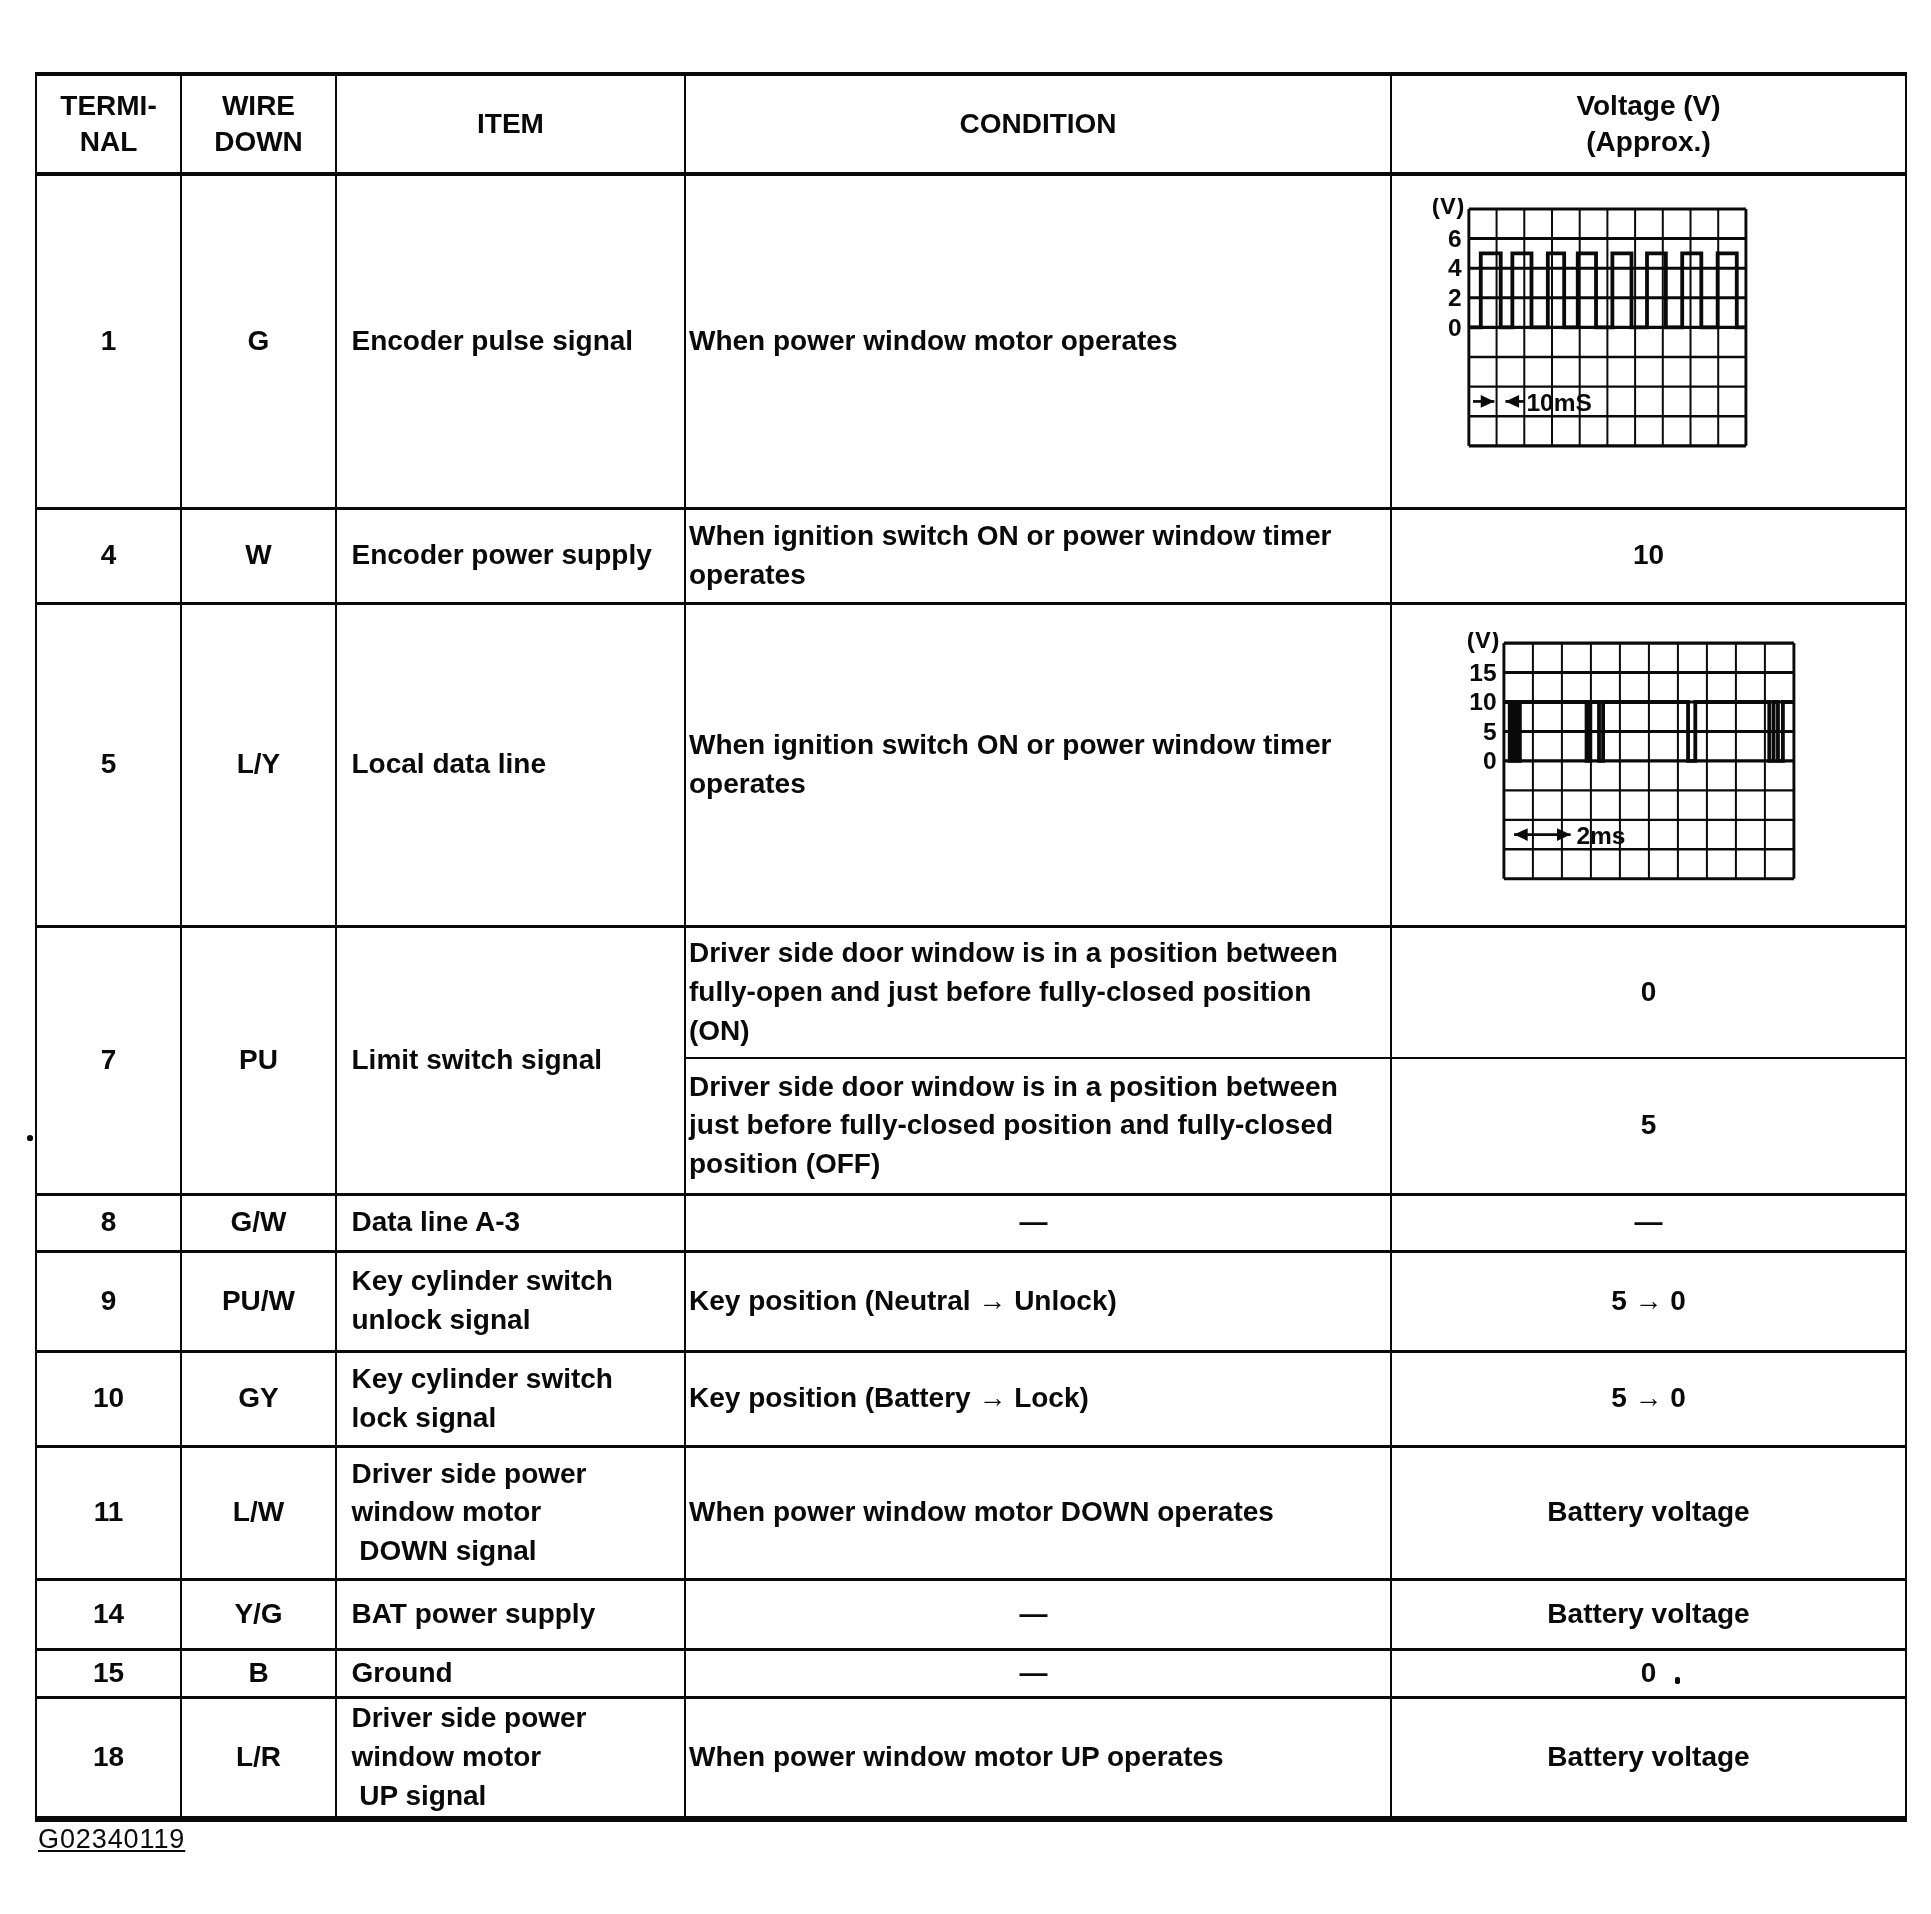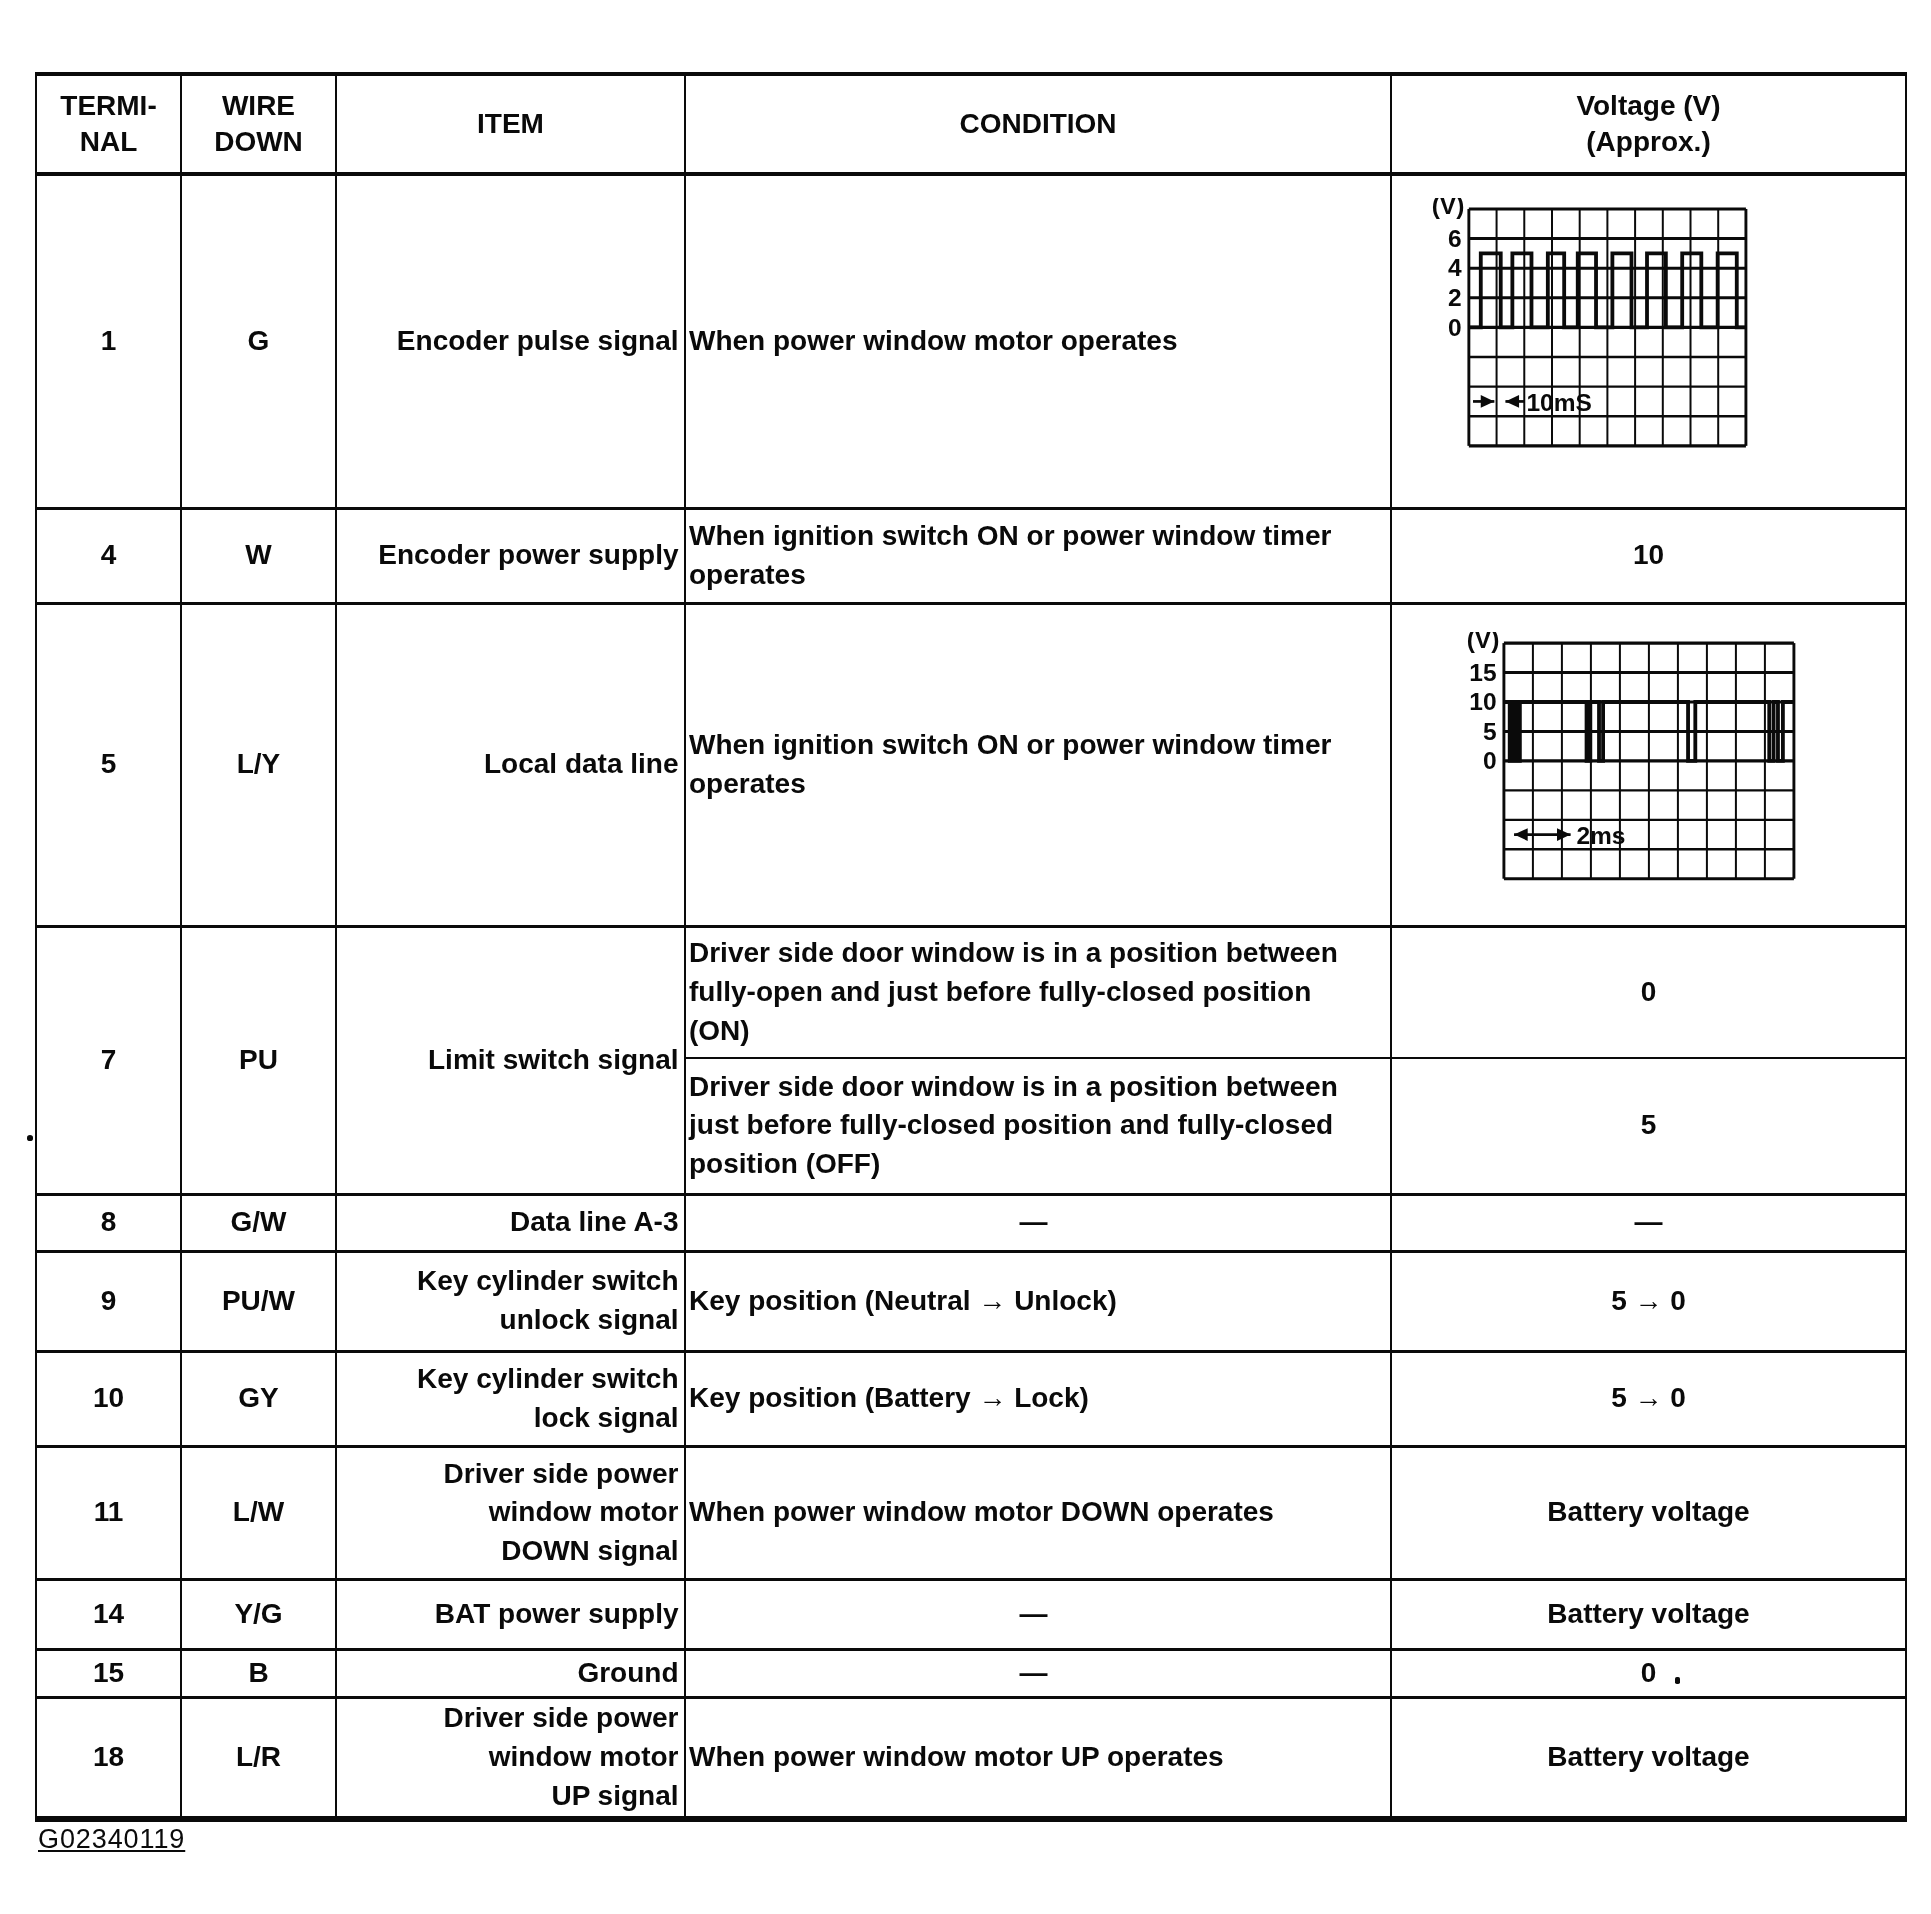--- a/index.html
+++ b/index.html
@@ -33,21 +33,21 @@
     color:#0a0a0a;
     overflow:hidden;
   }
   .spec th{
     text-align:center;
     border-bottom-width:4.5px;
     line-height:1.28;
   }
   .pre{white-space:pre-wrap;}
   td.c-term,td.c-wire{text-align:center;}
-  td.c-item{text-align:right;padding-left:14.5px;padding-right:5.5px;}
+  td.c-item{text-align:left;padding-left:14.5px;padding-right:5.5px;}
   td.c-cond{text-align:left;padding-left:3px;padding-right:9px;}
   td.c-cond.c-center{text-align:center;padding-left:0;}
   td.c-volt{text-align:center;position:relative;}
   tr.r7a td{border-bottom-width:2.7px;}
   .wf-box{position:absolute;}
   .wf0{left:26px;top:22px;}
   .wf1{left:61px;top:27px;}
   .footer-code{
     position:absolute;left:38px;top:1824px;
     font-size:27px;font-weight:400;letter-spacing:0.9px;text-decoration:underline;

